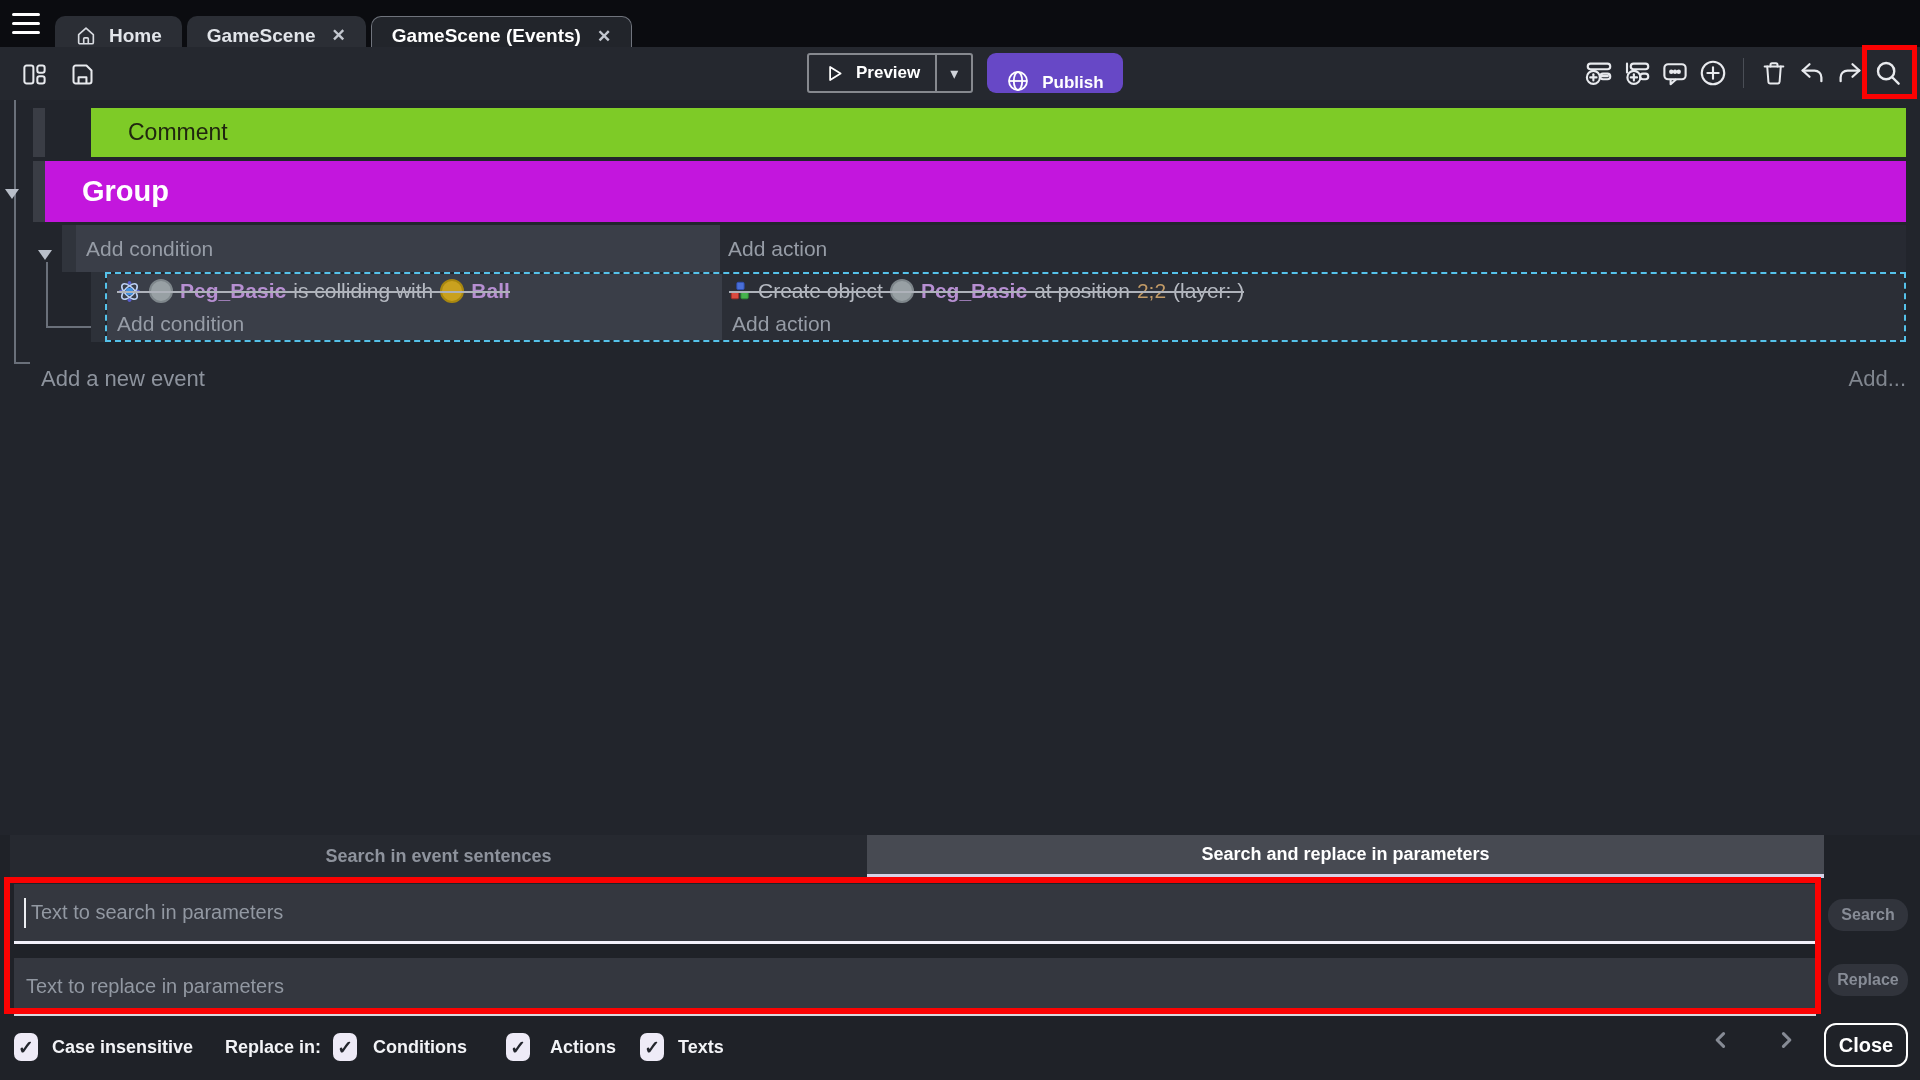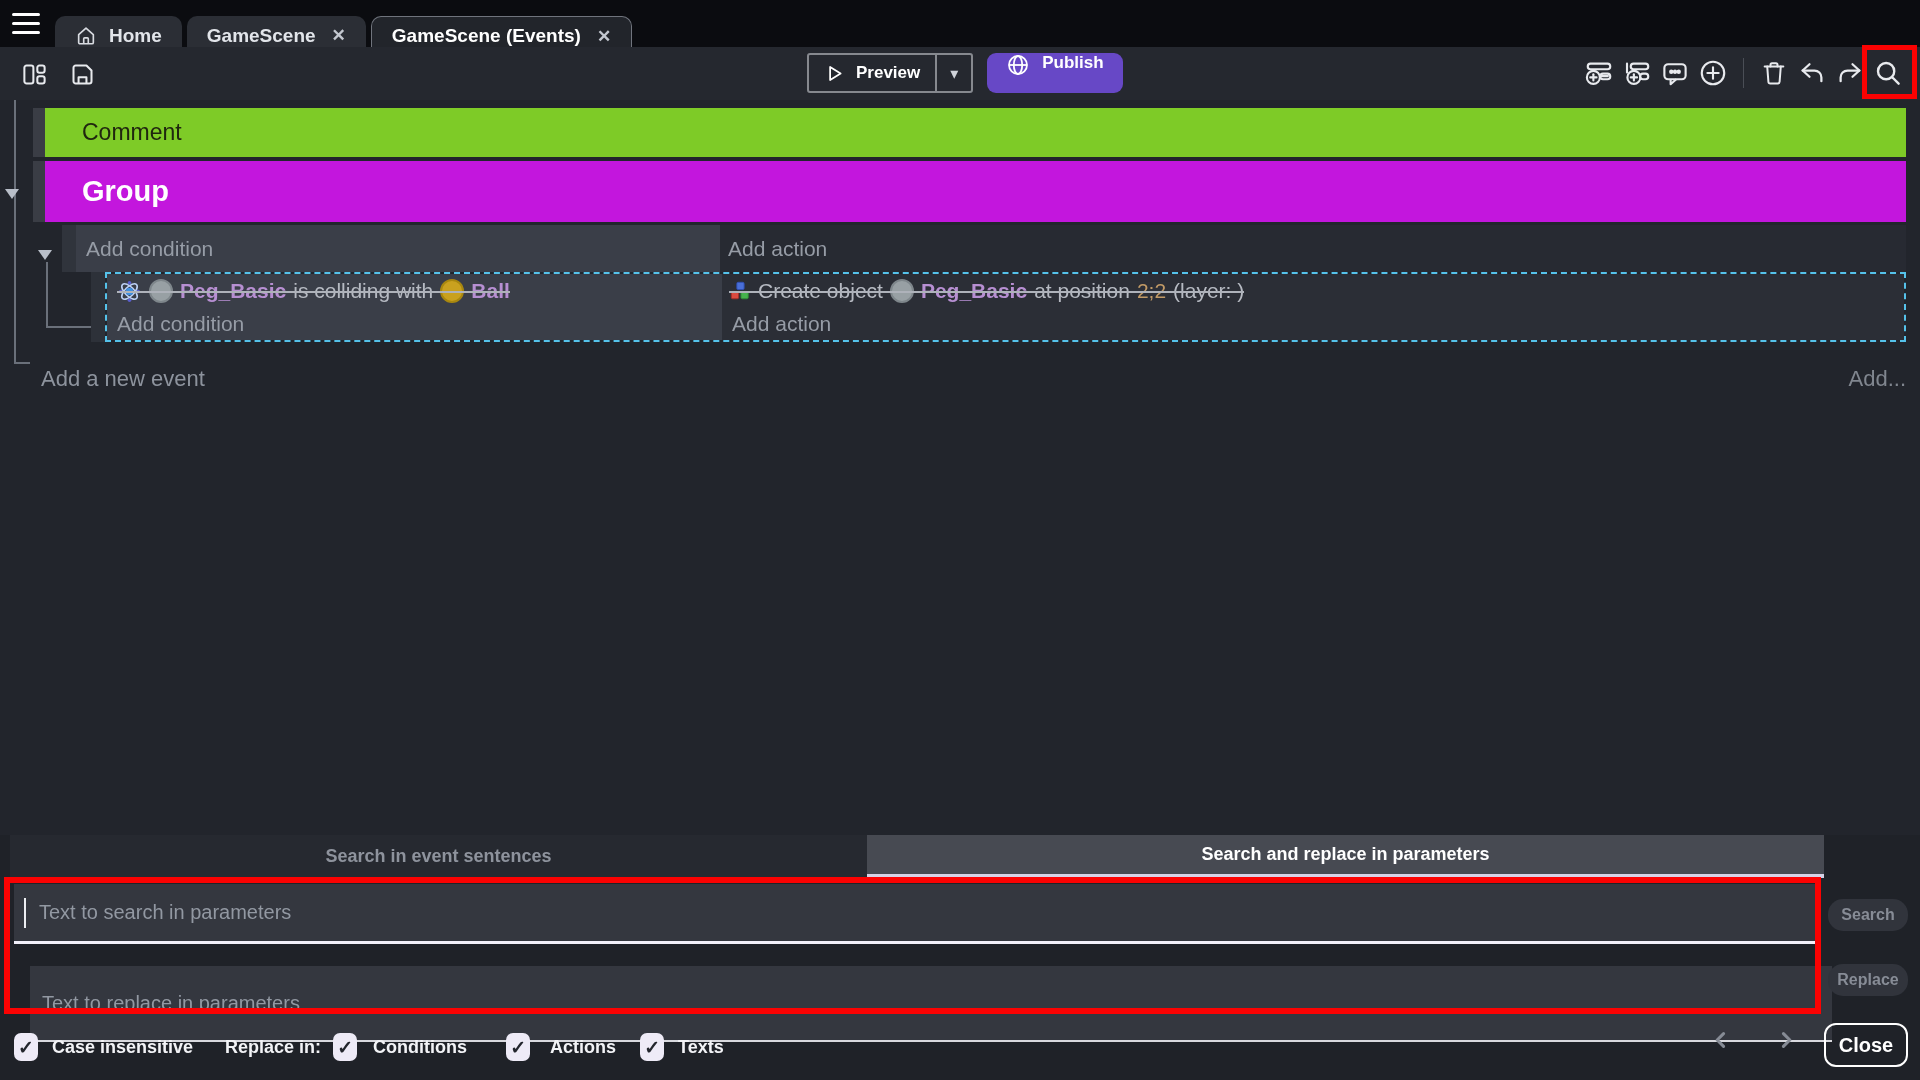--- a/index.html
+++ b/index.html
@@ -22,31 +22,31 @@
   
   .toolbar{position:absolute;left:0;top:47px;width:1920px;height:53px;background:#25282f;}
   .tb-left{position:absolute;left:18px;top:11px;display:flex;gap:16px;align-items:center;}
   .icon-btn{width:32px;height:32px;display:flex;align-items:center;justify-content:center;cursor:pointer;}
   .tb-center{position:absolute;left:807px;top:6px;display:flex;gap:14px;align-items:center;}
   .btn-preview{display:flex;align-items:stretch;height:40px;border:2px solid #86898f;
                border-radius:3px;color:#fff;overflow:hidden;cursor:pointer;}
   .preview-main{display:flex;align-items:center;gap:11px;padding:0 15px;font-weight:700;font-size:17px;}
   .preview-caret{width:36px;border-left:2px solid #86898f;display:flex;align-items:center;
                  justify-content:center;color:#cfd3da;font-size:16px;cursor:pointer;}
-  .btn-publish{display:flex;align-items:flex-start;gap:12px;height:40px;padding:0 19px;background:#6748c6;
+  .btn-publish{display:flex;align-items:flex-end;gap:12px;height:40px;padding:0 19px;background:#6748c6;
                border-radius:9px;color:#fff;font-weight:700;font-size:17px;cursor:pointer;}
   .tb-right{position:absolute;right:16px;top:10px;display:flex;align-items:center;gap:6px;}
   .tb-divider{width:1px;height:30px;background:#4a4e56;margin:0 8px;}
 
   
   .events{position:absolute;left:0;top:100px;width:1920px;height:735px;background:#22252c;}
   .tree-line{position:absolute;background:#6a707a;}
   .tri{position:absolute;width:0;height:0;border-left:7px solid transparent;
        border-right:7px solid transparent;border-top:10px solid #b9bfc9;cursor:pointer;}
-  .comment-bar{position:absolute;left:33px;top:8px;width:1873px;height:49px;display:flex;cursor:pointer;}
+  .comment-bar{position:absolute;left:33px;top:8px;width:1873px;height:49px;display:flex;cursor:pointer;gap:46px;}
   .bar-handle{width:12px;background:#3a3d45;}
   .comment-body{flex:1;background:#7ecb27;color:#20260f;font-size:23px;display:flex;
                 align-items:center;padding-left:37px;}
   .group-bar{position:absolute;left:33px;top:61px;width:1873px;height:61px;display:flex;cursor:pointer;}
   .group-body{flex:1;background:#c316dd;color:#fff;font-size:29px;font-weight:700;display:flex;
               align-items:center;padding-left:37px;}
   .event-row1{position:absolute;left:62px;top:125px;width:1844px;height:47px;display:flex;}
   .row1-handle{width:14px;background:#30343c;}
   .cond-col1{width:644px;background:#3a3e48;display:flex;align-items:center;padding-left:10px;
              color:#969ca6;font-size:21px;cursor:pointer;}
@@ -73,24 +73,24 @@
   .add-more{color:#80868f;}
 
   
   .panel{position:absolute;left:0;top:835px;width:1920px;height:245px;background:#1f2228;}
   .panel-tabs{position:absolute;left:10px;top:0;width:1814px;height:43px;display:flex;}
   .ptab{display:flex;align-items:center;justify-content:center;font-size:18px;font-weight:700;cursor:pointer;}
   .ptab.active{width:957px;background:#474a52;color:#fff;border-bottom:4px solid #d6d2e6;}
   .ptab.inactive{flex:1;background:#262930;color:#8e939d;}
   .inputrow{position:absolute;left:14px;width:1802px;background:#34373f;display:flex;align-items:center;}
   .input1{top:49px;height:60px;border-bottom:3px solid #f2f0fa;}
-  .input2{top:131px;height:76px;border-bottom:2px solid #d8d9de;margin-left:16px;}
+  .input2{top:123px;height:58px;border-bottom:2px solid #d8d9de;}
   .caret-bar{width:2px;height:30px;background:#eceef2;margin-left:10px;}
   .txt-input{flex:1;background:transparent;border:none;outline:none;color:#e8e8ec;
-             font-size:20px;font-family:"Liberation Sans",sans-serif;padding-left:13px;}
+             font-size:20px;font-family:"Liberation Sans",sans-serif;padding-left:5px;}
   .input2 .txt-input{padding-left:12px;}
   .txt-input::placeholder{color:#9298a2;opacity:1;}
   .side-btn{position:absolute;right:12px;width:80px;height:32px;background:#31343c;border-radius:15px;
             color:#878c96;font-weight:700;font-size:16px;display:flex;align-items:center;
             justify-content:center;cursor:pointer;}
   .btn-search{top:64px;}
   .btn-replace{top:129px;}
   .options{position:absolute;left:0;bottom:0;width:1920px;height:66px;display:flex;align-items:center;}
   .cb{width:24px;height:28px;background:#eeebf7;border-radius:7px;display:flex;align-items:center;
       justify-content:center;color:#23262d;font-size:19px;font-weight:700;cursor:pointer;flex:0 0 auto;}

